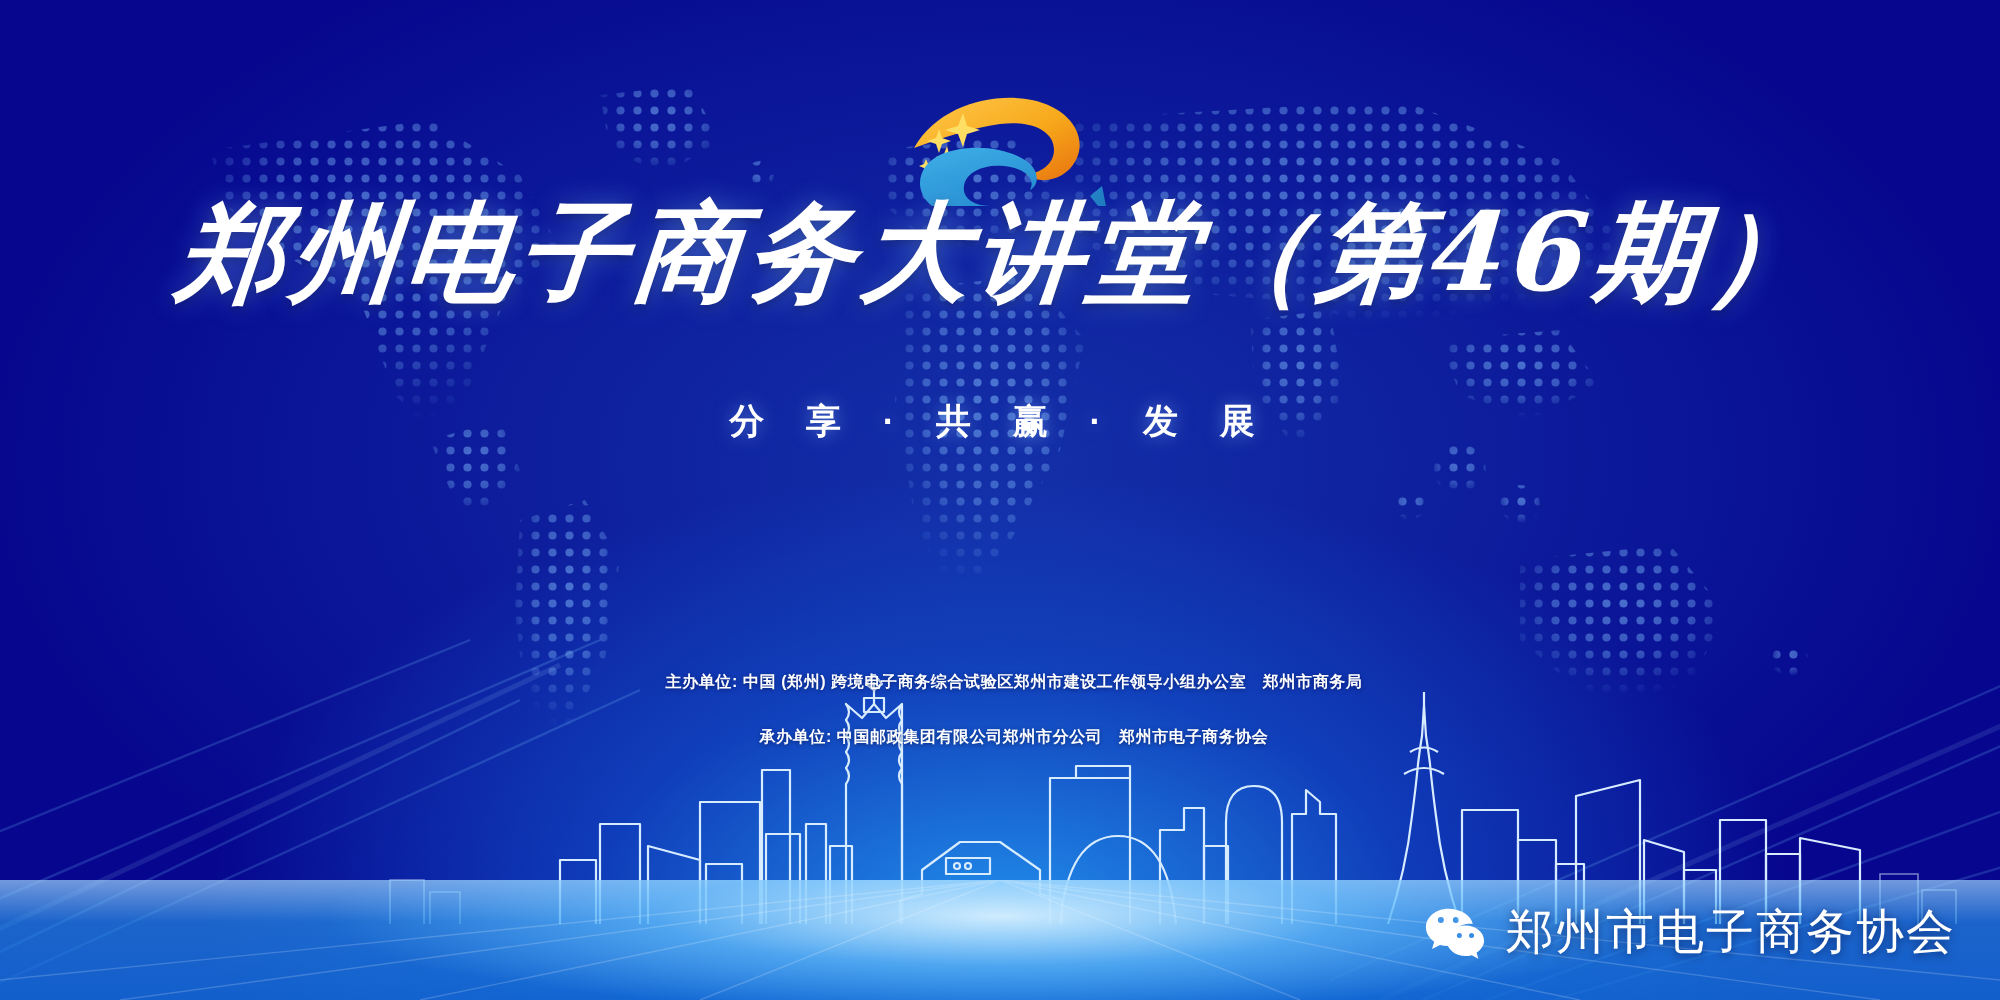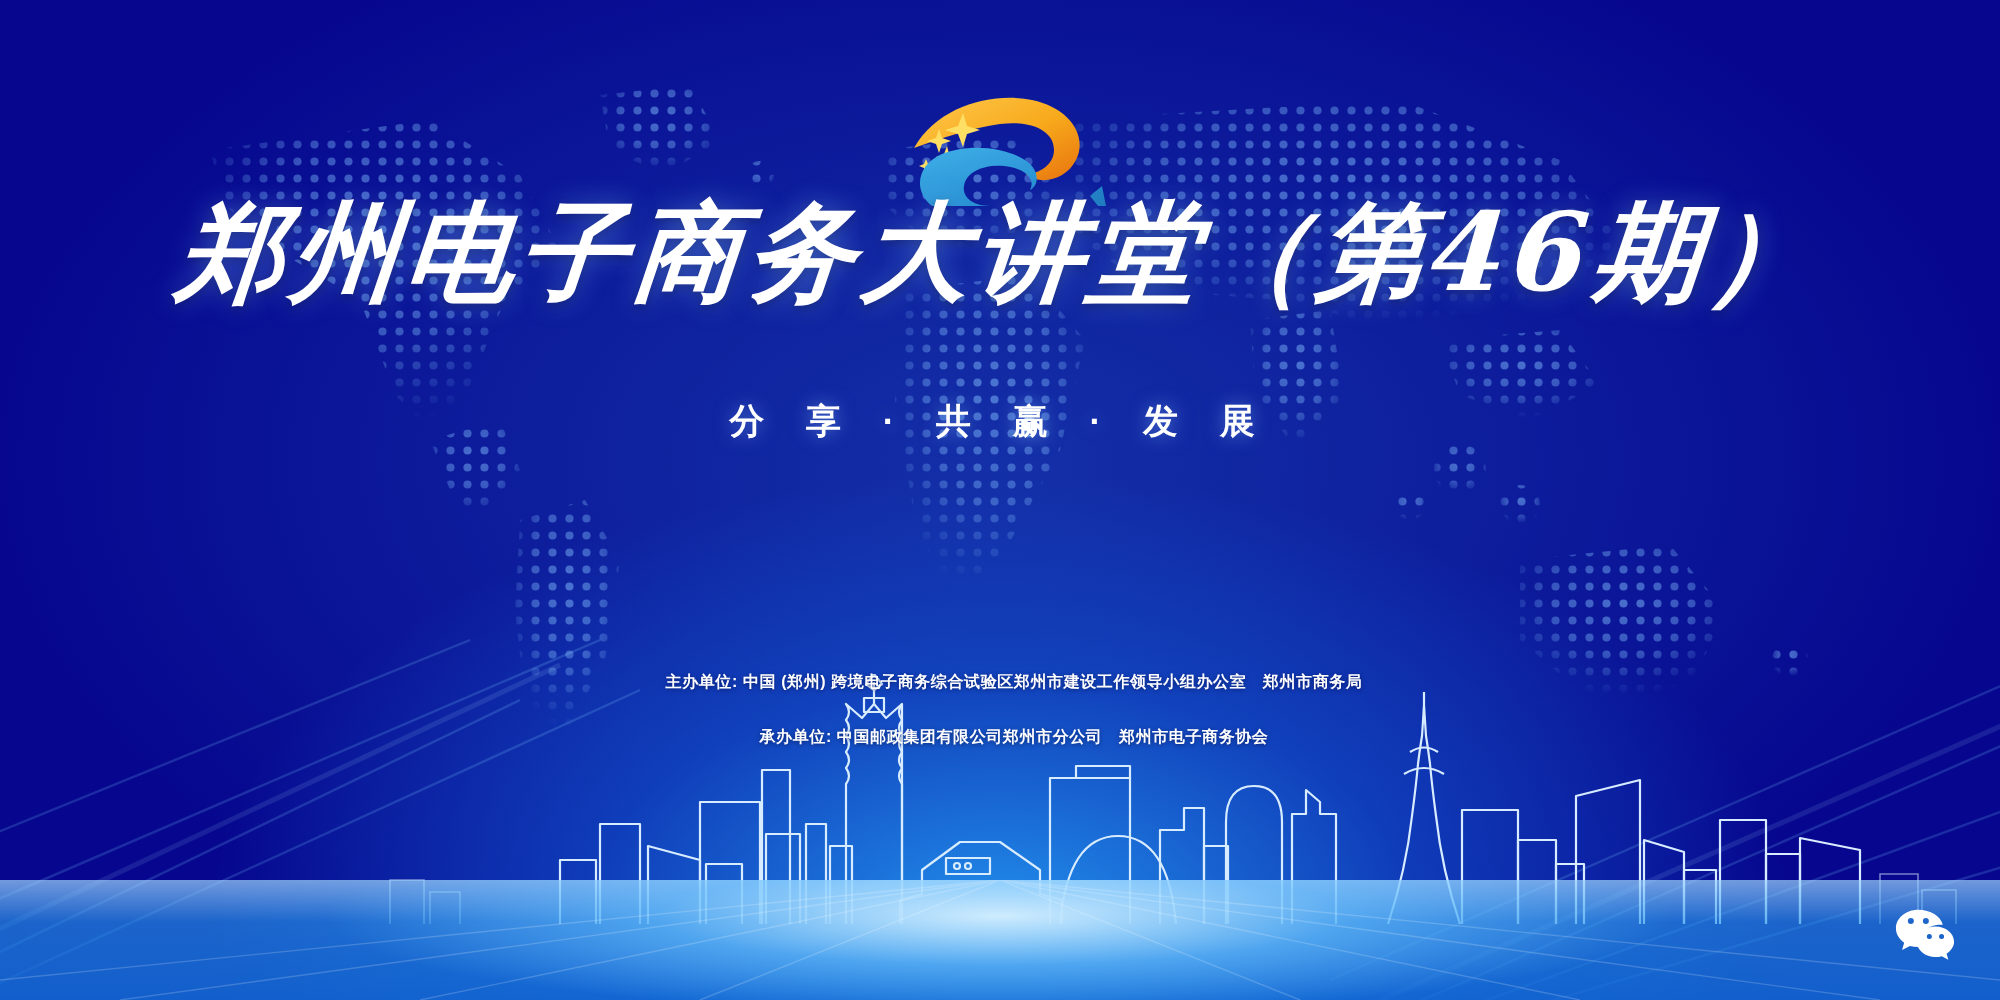--- a/index.html
+++ b/index.html
@@ -276,15 +276,16 @@
     <div class="orgline">承办单位: 中国邮政集团有限公司郑州市分公司　郑州市电子商务协会</div>
   </div>
 
   <div class="wechat">
     <span class="wx-icon">
       <svg viewBox="0 0 64 64" aria-hidden="true">
         <path d="M25 8 C12.3 8 2 16.6 2 27.2 c0 6 3.3 11.3 8.5 14.8 L8.3 49.6 l8.2-4.3 c2.7 .8 5.6 1.2 8.5 1.2 c.8 0 1.6 0 2.4-.1 c-.6-1.6-.9-3.3-.9-5.1 c0-9.9 9.6-17.9 21.5-17.9 c.8 0 1.6 .04 2.4 .13 C48.2 14.7 37.7 8 25 8 Z M17.4 22.6 a3.1 3.1 0 1 1 0-6.2 a3.1 3.1 0 0 1 0 6.2 Z M32.9 22.6 a3.1 3.1 0 1 1 0-6.2 a3.1 3.1 0 0 1 0 6.2 Z" fill="#ffffff"></path>
         <path d="M62 41 c0-8.7-8.6-15.8-19.2-15.8 C32.2 25.2 23.6 32.3 23.6 41 c0 8.7 8.6 15.8 19.2 15.8 c2.3 0 4.5-.3 6.5-.9 l6.8 3.6 l-1.8-6.2 C58.9 50.2 62 45.9 62 41 Z M36.5 38.2 a2.6 2.6 0 1 1 0-5.2 a2.6 2.6 0 0 1 0 5.2 Z M49.1 38.2 a2.6 2.6 0 1 1 0-5.2 a2.6 2.6 0 0 1 0 5.2 Z" fill="#ffffff"></path>
       </svg>
     </span>
+    <span class="wx-label">郑州市电子商务协会</span>
   </div>
 
 </div>
 
 </body></html>

